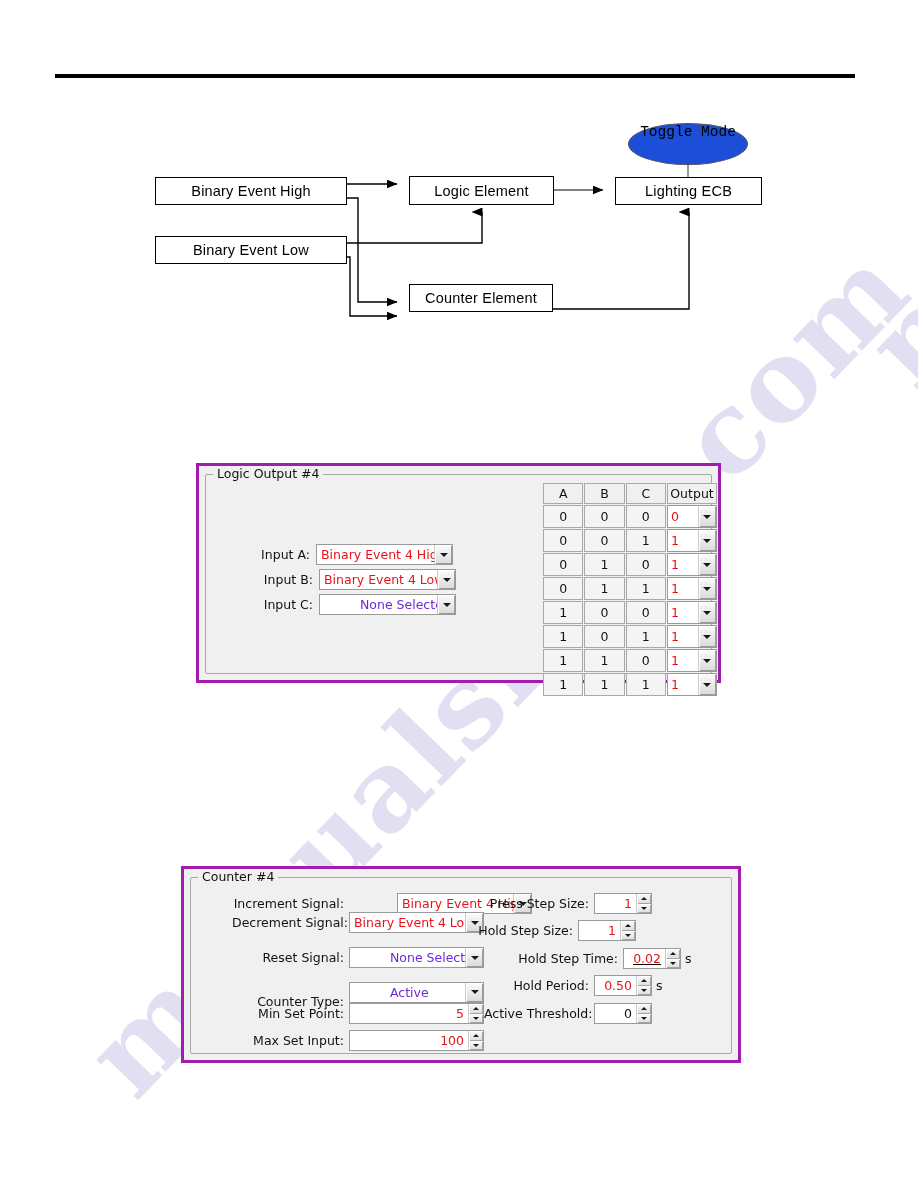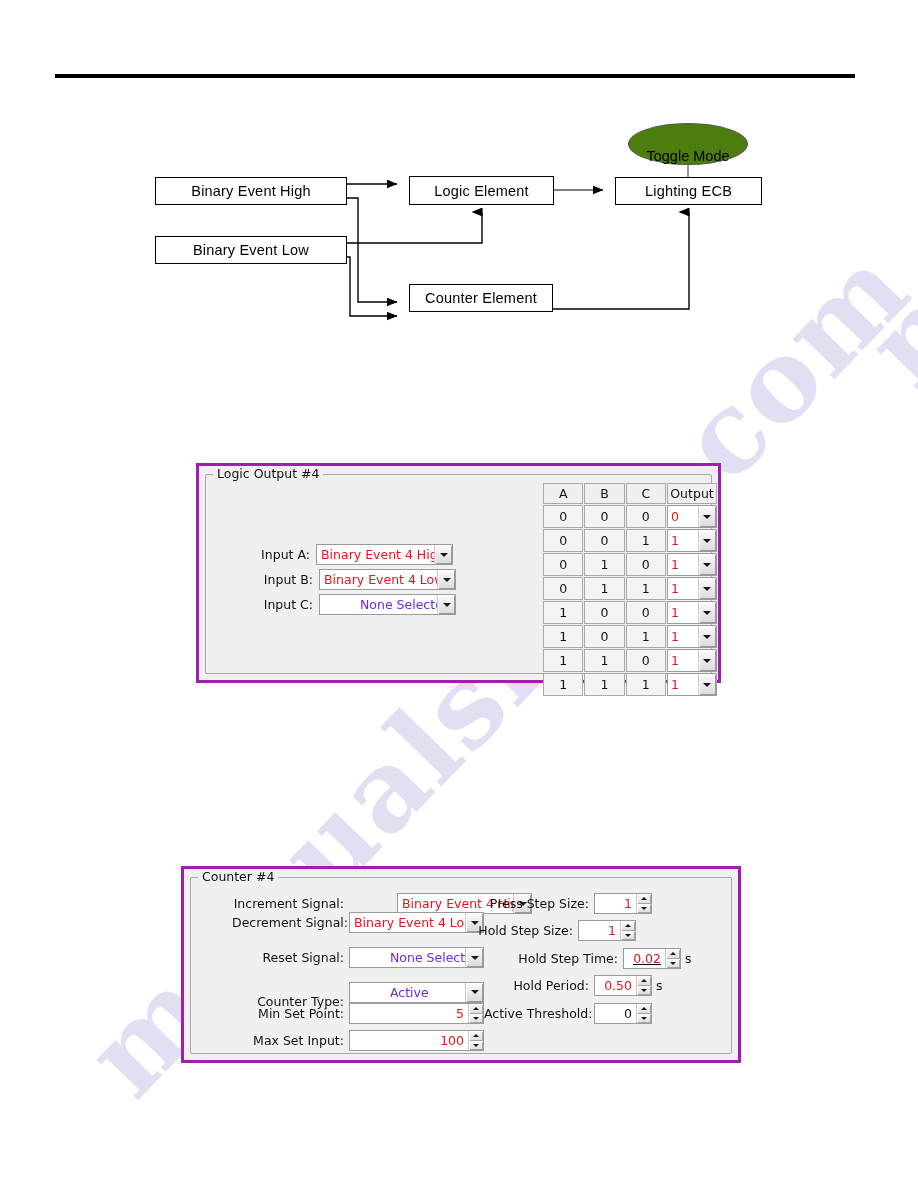--- a/index.html
+++ b/index.html
@@ -66,25 +66,25 @@
     font-family: "Liberation Sans", sans-serif;
     font-size: 14.5px;
     color: #000;
     letter-spacing: .2px;
   }
   .dg-ellipse {
     position: absolute;
     box-sizing: border-box;
     border: 1.3px solid #555;
     border-radius: 50%;
-    background: #4d7c0f;
-    display: flex;
-    align-items: flex-end;
+    background: #1d4ed8;
+    display: flex;
+    align-items: flex-start;
     justify-content: center;
-    font-family: Liberation Sans, sans-serif;
+    font-family: Liberation Mono, monospace;
     font-size: 14.5px;
     color: #000;
   }
   #b-high    { left: 155px; top: 77px;  width: 192px; height: 28px; }
   #b-low     { left: 155px; top: 136px; width: 192px; height: 28px; }
   #b-logic   { left: 409px; top: 76px;  width: 145px; height: 29px; }
   #b-counter { left: 409px; top: 184px; width: 144px; height: 28px; }
   #b-ecb     { left: 615px; top: 77px;  width: 147px; height: 28px; }
   #b-toggle  { left: 628px; top: 23px;  width: 120px; height: 42px; }
   #diagram svg { position: absolute; left: 0; top: 0; }

